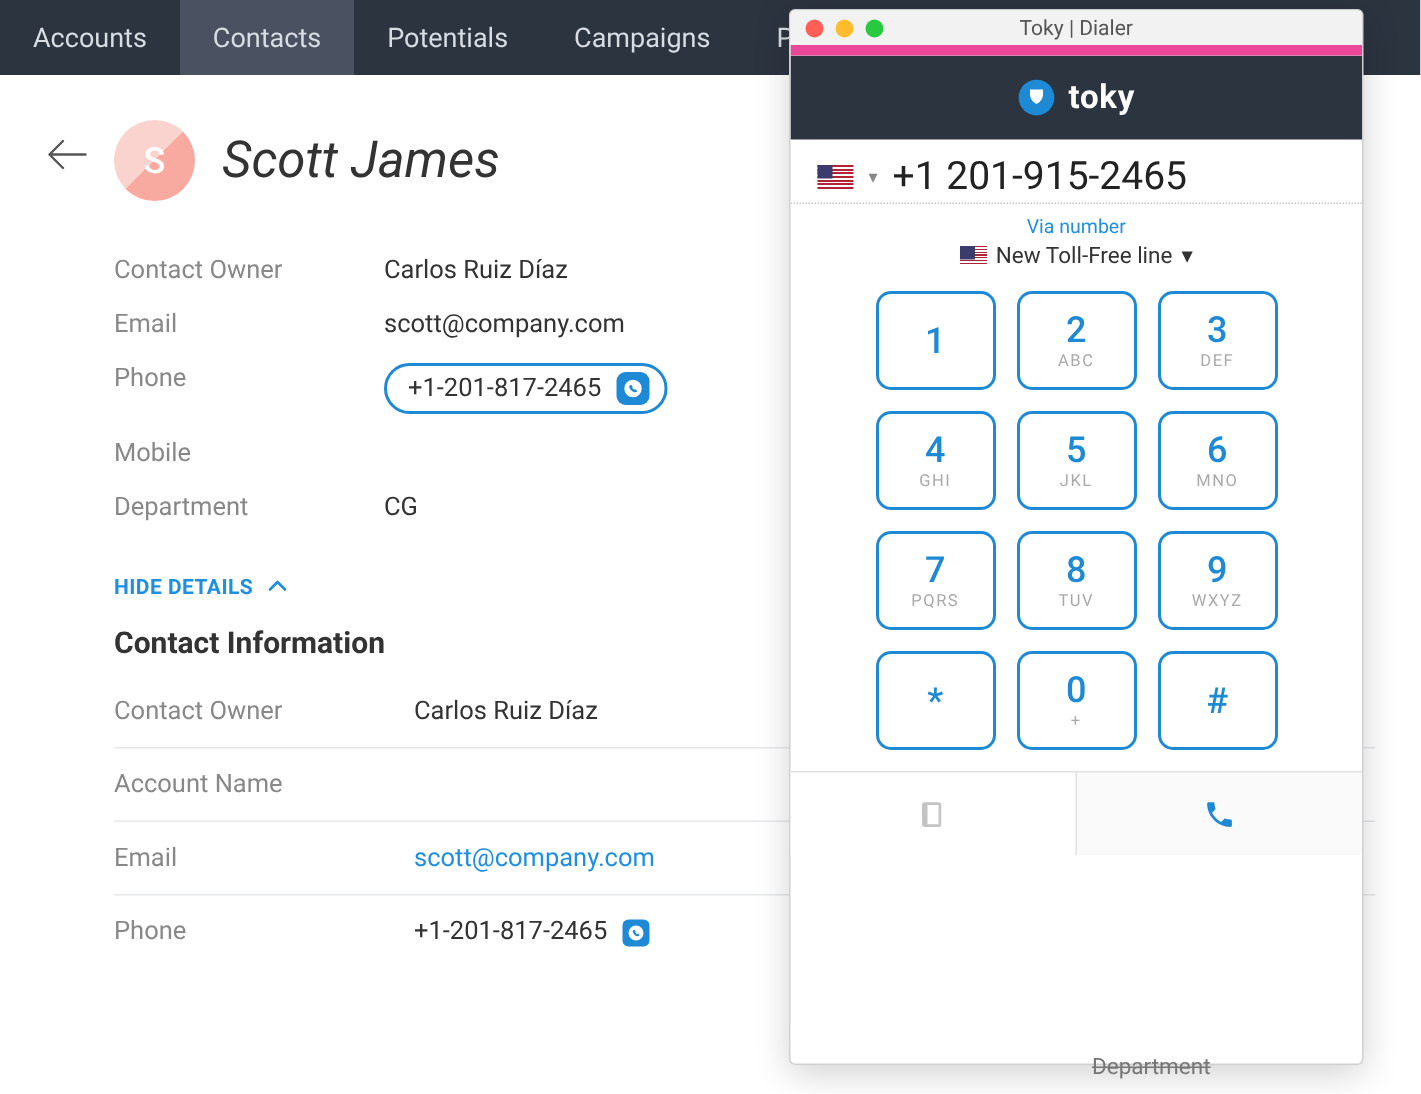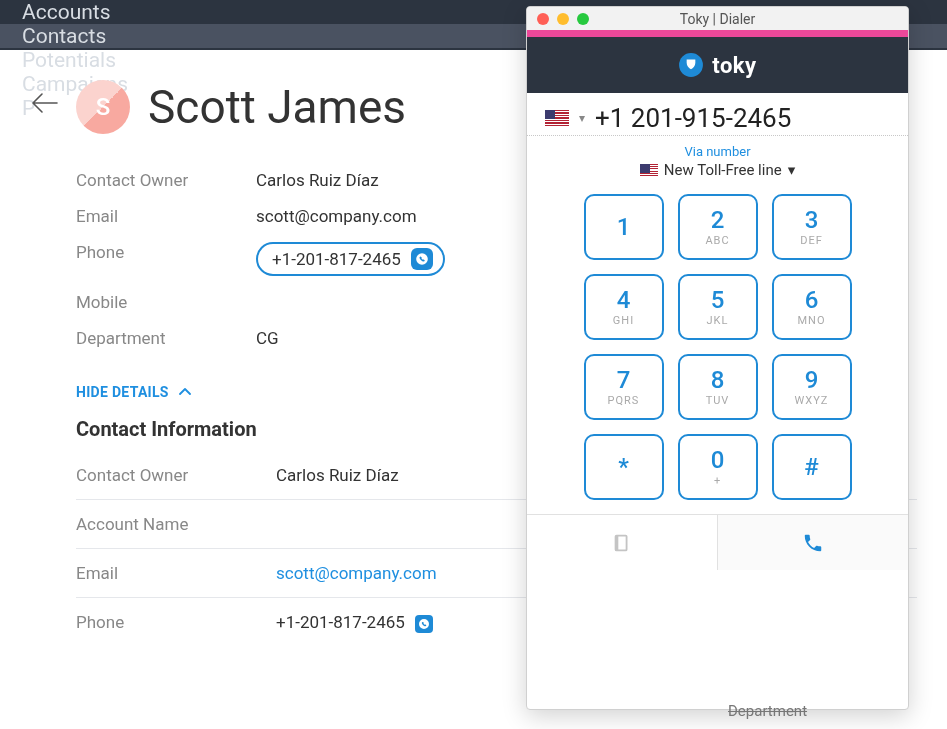--- a/index.html
+++ b/index.html
@@ -1,28 +1,28 @@
 <!DOCTYPE html>
 <html><head>
 <meta charset="utf-8">
 <style>
   * { box-sizing: border-box; margin: 0; padding: 0; }
   body { font-family: -apple-system, BlinkMacSystemFont, "Segoe UI", Roboto, Helvetica, Arial, sans-serif; width: 947px; height: 729px; background: #fff; overflow: hidden; position: relative; color:#333; }
 
   
-  .topnav { height: 50px; background: #2c3440; display: flex; align-items: stretch; color: #e5e7eb; font-size: 21px; flex-direction: column; }
+  .topnav { height: 50px; background: #2c3440; display: flex; align-items: stretch; color: #e5e7eb; font-size: 18px; }
   .topnav .tab { padding: 0 22px; display: flex; align-items: center; cursor: pointer; color:#d8dde3; }
   .topnav .tab.active { background: #4a5261; }
 
   
   .main { padding: 30px 30px 0 30px; background:#fff; display:flex; }
   .back-arrow { font-size: 28px; color:#555; margin-top: 8px; margin-right: 18px; cursor:pointer; }
   .contact-header { display:flex; align-items:center; gap:18px; margin-bottom: 28px; }
   .avatar { width:54px; height:54px; border-radius:50%; background: linear-gradient(135deg,#fbd3ce 0 50%,#f8a9a0 50% 100%); position:relative; display:flex; align-items:center; justify-content:center; color:#fff; font-size:24px; font-weight:500; }
-  .contact-name { font-size:46px; font-weight:400; color:#333; }
+  .contact-name { font-size:34px; font-weight:400; color:#333;font-style:italic; }
 
   .field-row { display:flex; padding: 8px 0; font-size:17px; }
   .field-label { width: 180px; color:#888; }
   .field-value { color:#333; }
 
   .phone-pill { display:inline-flex; align-items:center; gap:10px; border:2px solid #1e8ad6; border-radius: 22px; padding: 4px 10px 4px 14px; cursor:pointer; }
   .phone-pill .toky-badge { width:22px; height:22px; border-radius:6px; background:#1e8ad6; display:flex; align-items:center; justify-content:center; }
   .phone-pill .toky-badge svg { width:14px; height:14px; }
 
   .hide-details { margin-top:28px; color:#1f8fe0; font-size:14px; font-weight:700; letter-spacing:.3px; display:inline-flex; align-items:center; gap:10px; cursor:pointer; }

